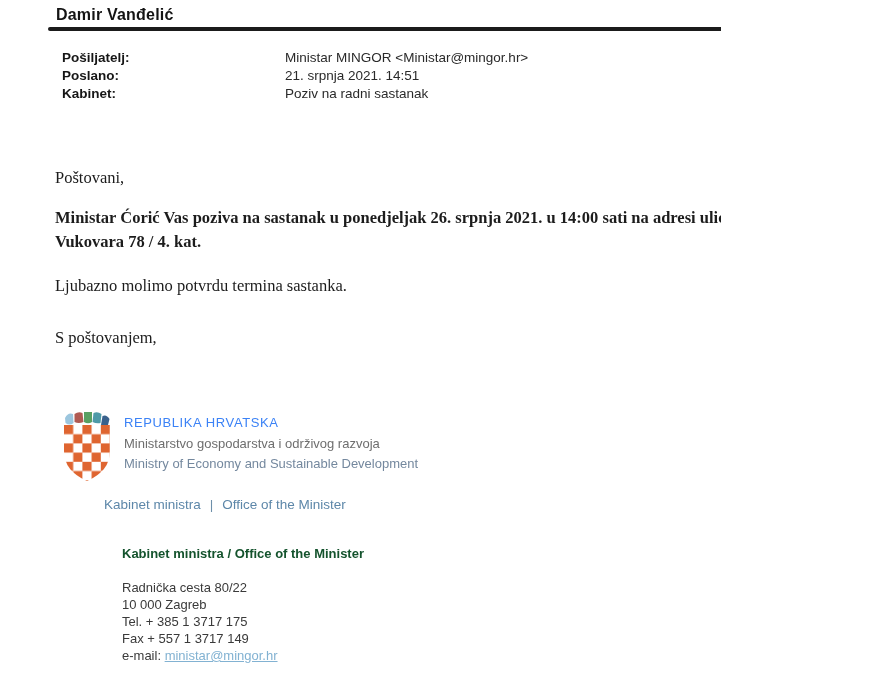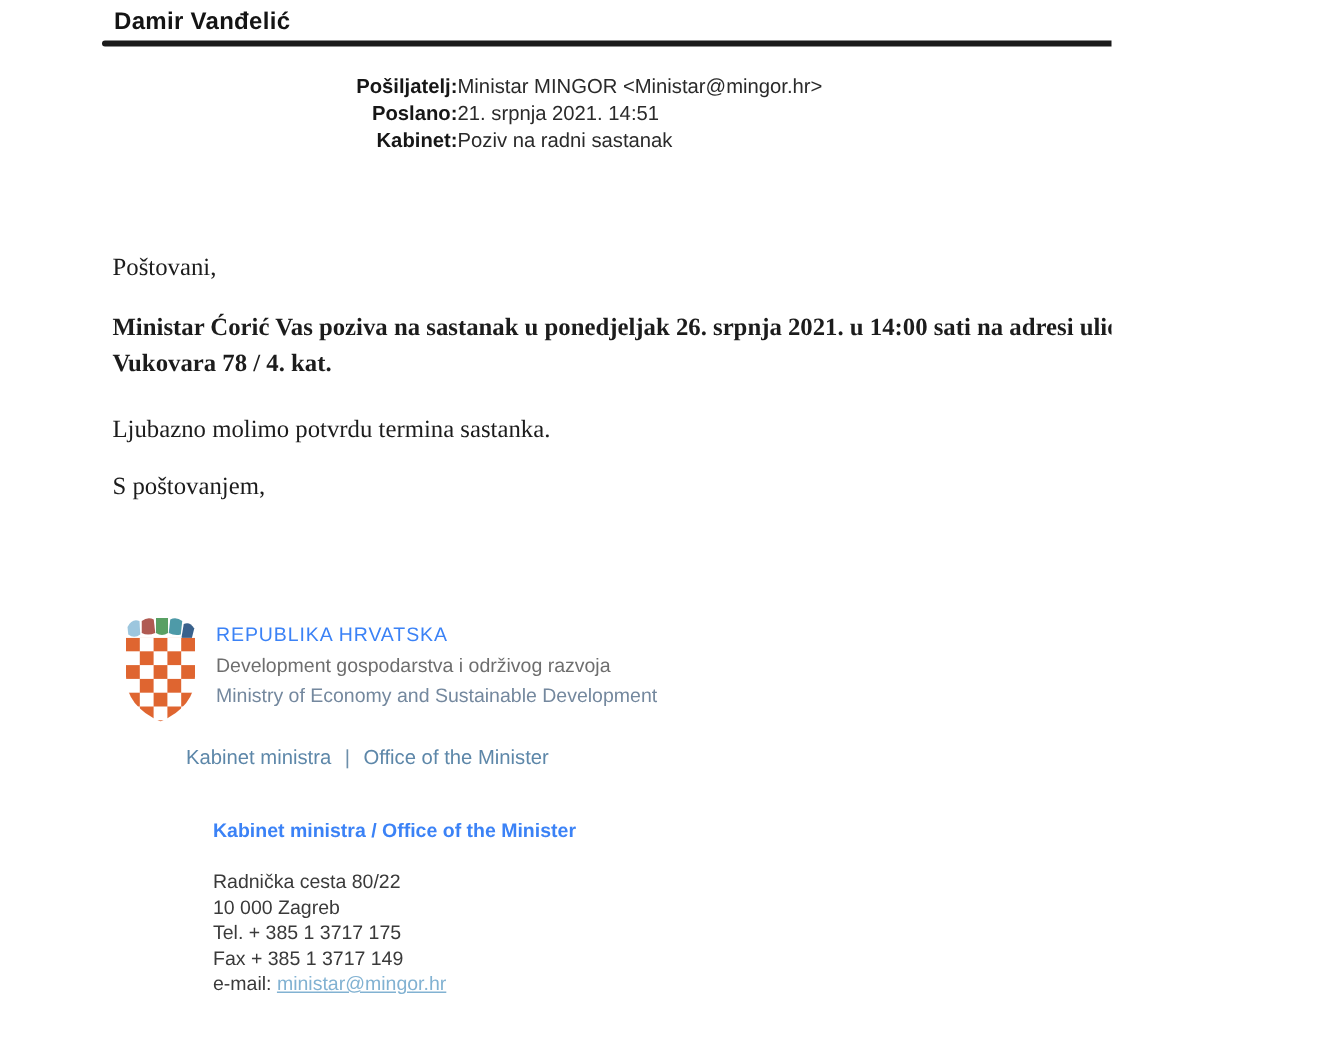--- a/index.html
+++ b/index.html
@@ -3,21 +3,20 @@
 <meta charset="utf-8">
 <style>
   html, body { margin: 0; padding: 0; background: #ffffff; }
   .page {
     position: relative;
     width: 721px;
     height: 692px;
     background: #ffffff;
     font-family: "Liberation Sans", sans-serif;
     overflow: hidden;
-    margin-left: 20px;
   }
   
   .doc-title {
     position: absolute;
     left: 56px; top: 6px;
     font-size: 16px;
     font-weight: 700;
     color: #141414;
     letter-spacing: 0.2px;
   }
@@ -29,21 +28,21 @@
     border-radius: 2px;
   }
   
   .fields {
     position: absolute;
     left: 62px; top: 49px;
     font-size: 13.5px;
     color: #262626;
   }
   .field-row { display: flex; height: 18px; line-height: 18px; white-space: nowrap; }
-  .field-label { width: 223px; font-weight: 700; color: #161616; text-align: right; }
+  .field-label { width: 223px; font-weight: 700; color: #161616; }
   .field-value { color: #2a2a2a; }
   .redact {
     display: inline-block;
     vertical-align: middle;
     height: 12px;
     background: #8f8f8f;
     border-radius: 7px;
     filter: blur(3px);
     opacity: 0.5;
     margin-top: -3px;
@@ -55,21 +54,21 @@
     position: absolute;
     left: 55px;
     font-family: "Liberation Serif", serif;
     font-size: 16.5px;
     color: #1c1c1c;
     line-height: 24px;
   }
   .salutation { top: 166px; }
   .paragraph  { top: 206px; width: 762px; font-weight: bold; }
   .request    { top: 274px; }
-  .closing    { top: 312px; }
+  .closing    { top: 326px; }
   
   .logo { position: absolute; left: 64px; top: 411px; }
   .org-block {
     position: absolute;
     left: 124px; top: 413px;
     font-size: 13px;
     line-height: 20.5px;
     white-space: nowrap;
   }
   .org-country  { color: #3b82f6; letter-spacing: 0.6px; }
@@ -85,21 +84,21 @@
   .office-sep { margin: 0 9px; color: #6d8faa; }
   
   .contact {
     position: absolute;
     left: 122px; top: 545px;
     font-size: 13px;
     line-height: 17px;
     color: #3a3a3a;
     white-space: nowrap;
   }
-  .contact-header { font-weight: 700; color: #3b82f6; text-align: right; }
+  .contact-header { font-weight: 700; color: #14532d; text-align: right; }
   .contact-gap { height: 17px; }
   .email-link {
     color: #82b2d2;
     text-decoration: underline;
     cursor: pointer;
   }
   .website { color: #333333; }
 </style>
 </head>
 <body>
@@ -149,31 +148,31 @@
 
       <g clip-path="url(#shieldClip)">
         <rect x="0" y="14" width="46" height="57" fill="#ffffff"></rect>
         <rect x="0" y="14" width="46" height="57" fill="url(#chk)"></rect>
       </g>
     </svg>
   </div>
 
   <div class="org-block">
     <div class="org-country">REPUBLIKA HRVATSKA</div>
-    <div class="org-ministry">Development gospodarstva i održivog razvoja</div>
+    <div class="org-ministry">Ministarstvo gospodarstva i održivog razvoja</div>
     <div class="org-ministry-en">Ministry of Economy and Sustainable Development</div>
   </div>
 
   <div class="office-line">
     <span>Kabinet ministra</span><span class="office-sep">|</span><span>Office of the Minister</span>
   </div>
 
   <div class="contact">
     <div class="contact-header">Kabinet ministra / Office of the Minister</div>
     <div class="contact-gap"></div>
     <div>Radnička cesta 80/22</div>
     <div>10 000 Zagreb</div>
     <div>Tel. + 385 1 3717 175</div>
-    <div>Fax + 385 1 3717 149</div>
+    <div>Fax + 557 1 3717 149</div>
     <div><span>e-mail: </span><span class="email-link">ministar@mingor.hr</span></div>
   </div>
 
 </div>
 
 </body></html>

